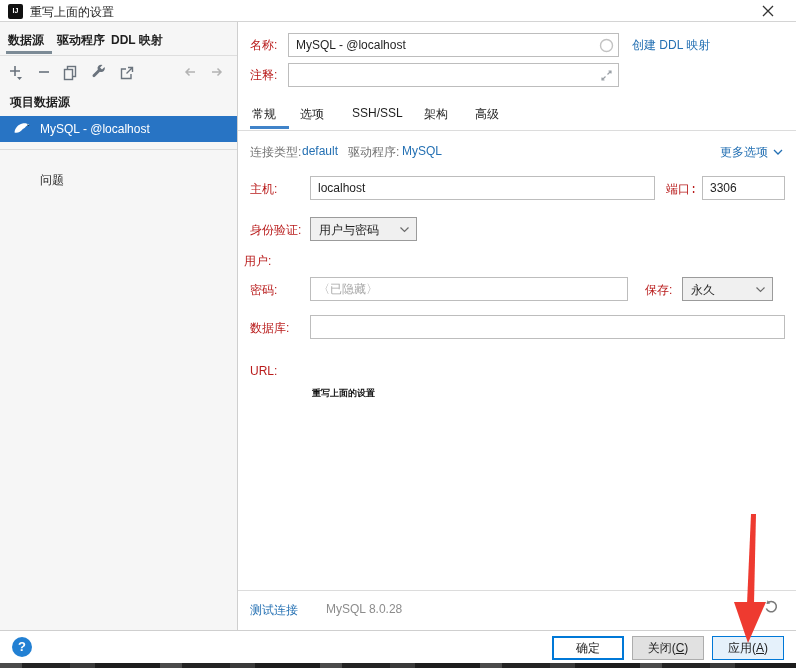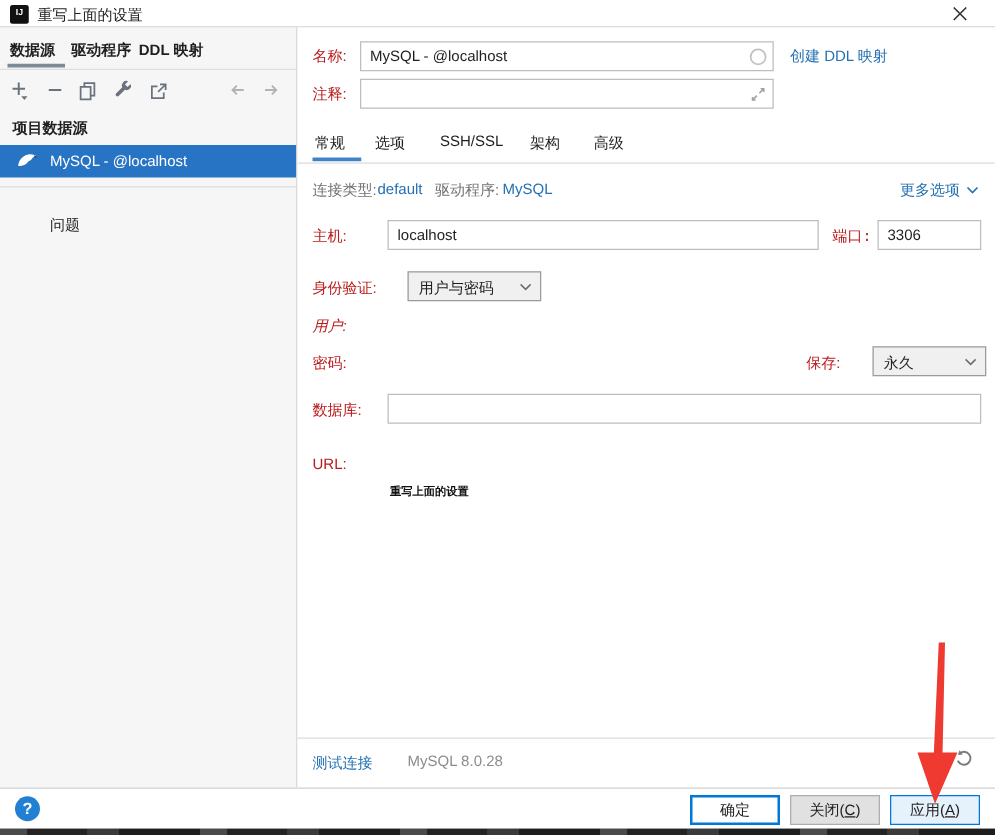--- a/index.html
+++ b/index.html
@@ -42,21 +42,21 @@
   
   .lbl { color:#b91c1c; }
   .lbl-gray { color:#737373; }
   .link { color:#2470b3; cursor:pointer; }
   .input-wrap { border:1px solid #bdbdbd; background:#fff; height:24px; }
   .input-wrap input { position:absolute; left:0; top:0; width:100%; height:100%;
     border:none; outline:none; padding:0 20px 0 7px; font:inherit; color:#1f1f1f; background:transparent; }
   .input-wrap input.no-icon { padding-right:7px; }
   .input-wrap input::placeholder { color:#a8a8a8; }
   .wrap-icon { position:absolute; right:4px; top:4px; width:15px; height:15px; }
-  .combo { border:1px solid #9b9b9b; background:#f0f0f0; height:24px; cursor:pointer;margin-left:16px; }
+  .combo { border:1px solid #9b9b9b; background:#f0f0f0; height:24px; cursor:pointer; }
   .combo .val { position:absolute; left:8px; top:4px; }
   .combo .chev { position:absolute; right:6px; top:7px; }
   .ftab { top:84px; color:#1f1f1f; cursor:pointer; }
   .ftab-underline { left:12px; top:104px; width:39px; height:3px; background:#4083c9; }
   .ftab-border { left:0; top:108px; right:0; height:1px; background:#dcdcdc; }
   .hint { font-size:9px; font-weight:bold; color:#111; }
 
   .status-split { left:0; top:568px; right:0; height:1px; background:#dcdcdc; }
   .ver-text { color:#8c8c8c; }
 
@@ -211,23 +211,26 @@
   <div class="abs lbl" style="left:12px; top:200px;">身份验证:</div>
   <div class="abs combo" style="left:72px; top:195px; width:107px;">
     <span class="val">用户与密码</span>
     <span class="chev">
       <svg width="11" height="9" viewBox="0 0 11 9">
           <path d="M1.5 2.5 L5.5 6.5 L9.5 2.5" fill="none" stroke="#6b6b6b" stroke-width="1.2"></path>
         </svg>
     </span>
   </div>
 
-  <div class="abs lbl" style="left:12px; top:231px;font-style:italic;">用户:</div>
+  <div class="abs lbl" style="left:6px; top:231px;">用户:</div>
 
   <div class="abs lbl" style="left:12px; top:260px;">密码:</div>
+  <div class="abs input-wrap" style="left:72px; top:255px; width:318px;">
+    <input class="no-icon" placeholder="〈已隐藏〉" style="">
+  </div>
   <div class="abs lbl" style="left:407px; top:260px;">保存:</div>
   <div class="abs combo" style="left:444px; top:255px; width:91px;">
     <span class="val">永久</span>
     <span class="chev">
       <svg width="11" height="9" viewBox="0 0 11 9">
           <path d="M1.5 2.5 L5.5 6.5 L9.5 2.5" fill="none" stroke="#6b6b6b" stroke-width="1.2"></path>
         </svg>
     </span>
   </div>
 

